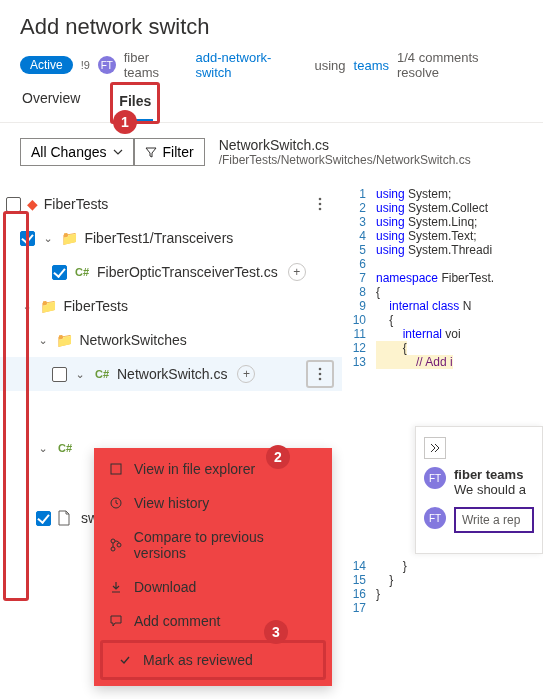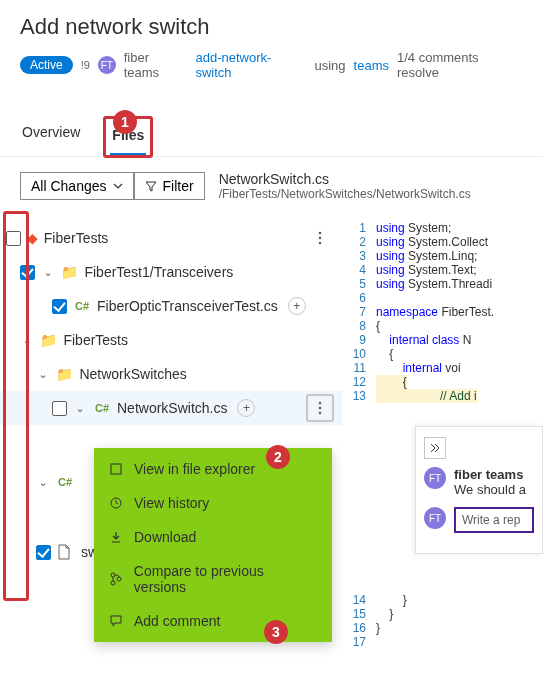--- a/index.html
+++ b/index.html
@@ -5,21 +5,21 @@
   * { box-sizing: border-box; margin: 0; padding: 0; font-family: "Segoe UI", Arial, sans-serif; }
   body { width: 543px; height: 699px; background: #fff; color: #323130; overflow: hidden; font-size: 14px; position: relative; }
   .header { padding: 14px 20px 0 20px; }
   .title { font-size: 22px; font-weight: 400; margin-bottom: 10px; }
   .meta-row { display: flex; align-items: center; gap: 8px; font-size: 13px; color: #323130; }
   .pill-active { background: #0078d4; color: #fff; border-radius: 10px; padding: 2px 10px; font-size: 12px; }
   .vote { color: #605e5c; font-size: 11px; display: flex; align-items: center; gap: 2px; }
   .avatar { width: 18px; height: 18px; border-radius: 50%; background: #8378de; color: #fff; font-size: 10px; display: flex; align-items: center; justify-content: center; }
   .link { color: #0078d4; }
   .muted { color: #605e5c; }
-  .tabs { display: flex; gap: 21px; padding: 0 20px; margin-top: 36px; border-bottom: 1px solid #edebe9; }
+  .tabs { display: flex; gap: 28px; padding: 0 20px; margin-top: 2px; border-bottom: 1px solid #edebe9; }
   .tab { padding: 8px 2px 10px 2px; cursor: pointer; color: #323130; font-size: 14px; position: relative; }
   .tab.active { font-weight: 600; border-bottom: 2px solid #0078d4; }
   .red-box { border: 3px solid #d13438; border-radius: 3px; }
   .tab-wrap-red { padding: 0 4px; }
   .callout { position: absolute; width: 24px; height: 24px; background: #d13438; color: #fff; border-radius: 50%; display: flex; align-items: center; justify-content: center; font-weight: 600; font-size: 14px; z-index: 50; }
   .toolbar { display: flex; align-items: center; padding: 14px 20px; }
   .btn-outline { border: 1px solid #8a8886; background: #fff; padding: 5px 10px; display: flex; align-items: center; gap: 6px; font-size: 14px; cursor: pointer; }
   .file-meta { margin-left: 14px; font-size: 14px; }
   .file-meta .path { font-size: 12px; color: #605e5c; }
   .content { display: flex; height: 500px; }
@@ -33,28 +33,28 @@
   .folder { color: #dcb67a; font-size: 14px; }
   .cs { color: #6b9a3a; font-size: 11px; font-weight: 600; width: 18px; text-align: center; }
   .git { color: #f05133; font-size: 14px; }
   .file { color: #605e5c; width: 18px; text-align: center; }
   .plus-btn { width: 18px; height: 18px; border: 1px solid #c8c6c4; border-radius: 50%; display: flex; align-items: center; justify-content: center; font-size: 12px; color: #605e5c; margin-left: 4px; cursor:pointer; }
   .kebab { margin-left: auto; margin-right: 8px; width: 28px; height: 28px; display: flex; align-items: center; justify-content: center; cursor: pointer; border:1px solid transparent;}
   .kebab.boxed { border: 1px solid #c8c6c4; }
   .pad1 { padding-left: 20px; }
   .pad2 { padding-left: 36px; }
   .pad3 { padding-left: 52px; }
-  .menu { position: absolute; left: 94px; top: 448px; width: 238px; background: #84cc16; box-shadow: 0 4px 12px rgba(0,0,0,0.2); z-index: 40; padding: 4px 0; }
+  .menu { position: absolute; left: 94px; top: 448px; width: 238px; background: #ef4444; box-shadow: 0 4px 12px rgba(0,0,0,0.2); z-index: 40; padding: 4px 0; }
   .menu-item { display: flex; align-items: center; gap: 10px; padding: 9px 14px; font-size: 14px; cursor: pointer; }
   .menu-icon { width: 16px; display: flex; justify-content: center; color: #323130; }
   .code { flex: 1; background: #fff; font-family: Consolas, monospace; font-size: 12px; padding: 6px 0 0 0; overflow: hidden; }
   .cline { display: flex; white-space: pre; }
   .ln { width: 34px; text-align: right; color: #2b7ab3; padding-right: 10px; }
   .kw { color: #0000ff; }
-  .cm { color: #14532d; margin-left: 24px; }
+  .cm { color: #701a75; }
   .hl-line .txt { background: #fdf3ce; }
   .comment-panel { position: absolute; left: 415px; top: 426px; width: 128px; background: #fff; border: 1px solid #e1dfdd; box-shadow: -2px 0 6px rgba(0,0,0,0.08); padding: 10px 8px; font-size: 13px; }
   .panel-close { width: 22px; height: 22px; border: 1px solid #c8c6c4; display: flex; align-items:center; justify-content:center; font-size:12px; margin-bottom:8px; cursor:pointer; }
   .comment-row { display: flex; gap: 8px; align-items: flex-start; margin-bottom: 10px; }
   .avatar2 { width: 22px; height: 22px; border-radius: 50%; background: #8378de; color: #fff; font-size: 10px; display: flex; align-items: center; justify-content: center; flex-shrink:0; }
   .reply-box { border: 2px solid #4c1d95; padding: 4px 6px; color: #605e5c; font-size: 12px; width: 90px; overflow:hidden; white-space:nowrap; }
   svg { display: block; }
 </style>
 </head>
 <body>
@@ -216,43 +216,51 @@
         <svg width="14" height="14" viewBox="0 0 14 14">
           <circle cx="7" cy="7" r="5" fill="none" stroke="#323130"></circle>
           <path d="M7 4 L7 7 L9 8" fill="none" stroke="#323130"></path>
         </svg>
       </span>
     <span>View history</span>
   </div>
   <div class="menu-item">
     <span class="menu-icon">
         <svg width="14" height="14" viewBox="0 0 14 14">
-          <path d="M7 2 L7 9 M4 6 L7 9 L10 6 M3 12 L11 12" fill="none" stroke="#323130" stroke-width="1.2"></path>
-        </svg>
-      </span>
-    <span>Download</span>
-  </div>
-  <div class="menu-item">
-    <span class="menu-icon">
-        <svg width="14" height="14" viewBox="0 0 14 14">
           <circle cx="4" cy="3" r="2" fill="none" stroke="#323130"></circle>
           <circle cx="4" cy="11" r="2" fill="none" stroke="#323130"></circle>
           <circle cx="10" cy="7" r="2" fill="none" stroke="#323130"></circle>
           <path d="M4 5 L4 9 M6 3 C9 3 10 4 10 5" fill="none" stroke="#323130"></path>
         </svg>
       </span>
     <span>Compare to previous versions</span>
   </div>
   <div class="menu-item">
     <span class="menu-icon">
         <svg width="14" height="14" viewBox="0 0 14 14">
+          <path d="M7 2 L7 9 M4 6 L7 9 L10 6 M3 12 L11 12" fill="none" stroke="#323130" stroke-width="1.2"></path>
+        </svg>
+      </span>
+    <span>Download</span>
+  </div>
+  <div class="menu-item">
+    <span class="menu-icon">
+        <svg width="14" height="14" viewBox="0 0 14 14">
           <path d="M2 2 L12 2 L12 9 L6 9 L4 12 L4 9 L2 9 Z" fill="none" stroke="#323130"></path>
         </svg>
       </span>
     <span>Add comment</span>
+  </div>
+  <div class="menu-item red-box" style="margin:2px 6px; border-width:3px;">
+    <span class="menu-icon">
+        <svg width="14" height="14" viewBox="0 0 14 14">
+          <path d="M3 7 L6 10 L11 4" fill="none" stroke="#323130" stroke-width="1.4"></path>
+        </svg>
+      </span>
+    <span>Mark as reviewed</span>
   </div>
 </div>
 
 <div class="callout" style="left:266px; top:445px;">2</div>
 <div class="callout" style="left:264px; top:620px;">3</div>
 
 <div class="comment-panel">
   <div class="panel-close">
     <svg width="10" height="10" viewBox="0 0 10 10">
         <path d="M1 1 L5 5 L1 9 M5 1 L9 5 L5 9" fill="none" stroke="#323130"></path>

